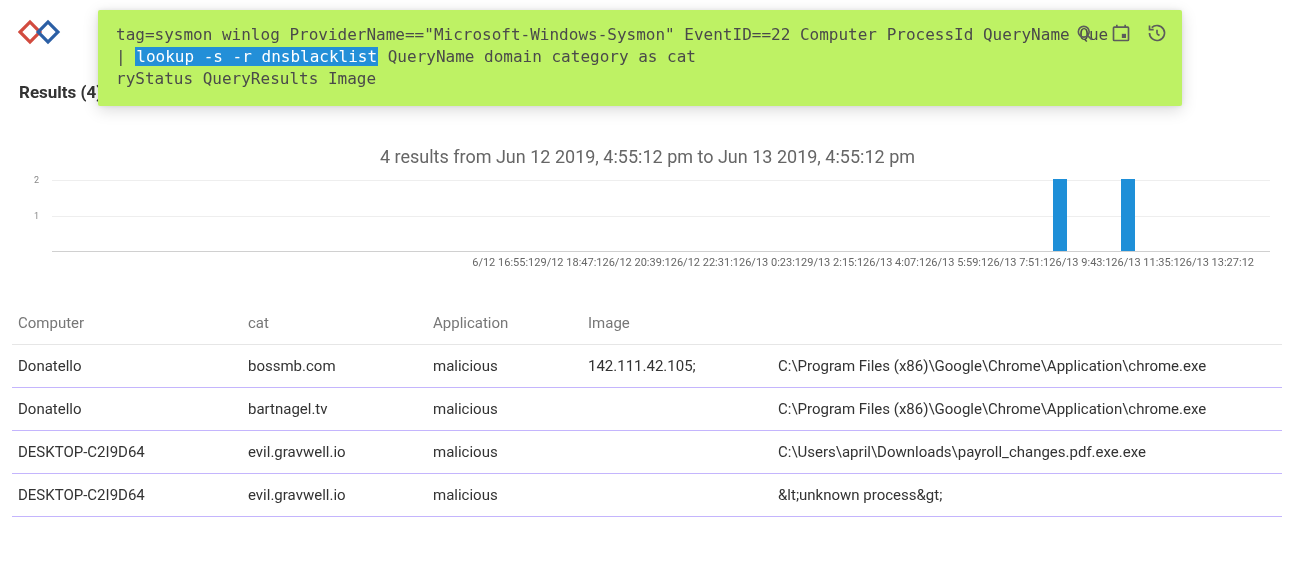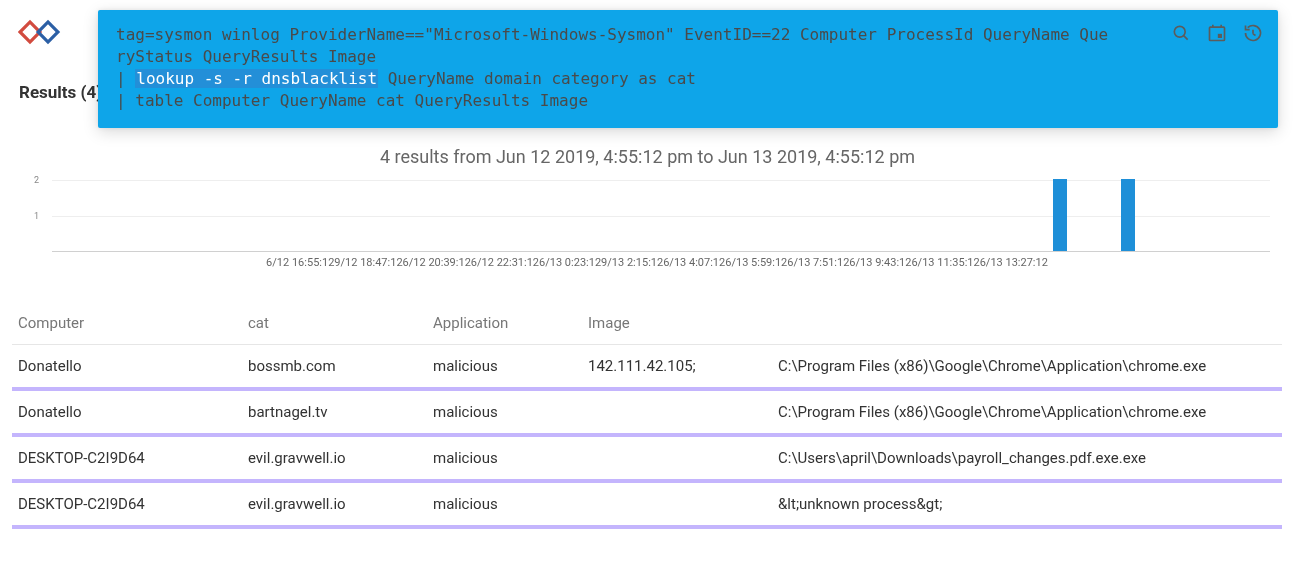--- a/index.html
+++ b/index.html
@@ -23,22 +23,22 @@
     position: absolute;
     left: 19px; top: 82px;
     font-weight: 700;
     font-size: 17px;
     color: #333;
   }
   
   .query-panel {
     position: absolute;
     left: 98px; top: 10px;
-    width: 1180px;
-    background: #0ea5e9;
+    width: 1084px;
+    background: #bef264;
     border-radius: 2px;
     box-shadow: 0 4px 16px rgba(0,0,0,0.15), 0 0 4px rgba(0,0,0,0.08);
     padding: 14px 18px 16px 18px;
     z-index: 10;
   }
   .query-text {
     font-family: "Menlo", "Consolas", monospace;
     font-size: 16px;
     line-height: 22px;
     color: #4a4a4a;
@@ -87,22 +87,22 @@
   .grid-line {
     position: absolute; left:0; right:0; border-top:1px solid #eee;
   }
   .ytick {
     position:absolute; left:-18px; font-size:9px; color:#888; transform:translateY(-50%);
   }
   .bar {
     position:absolute; bottom:0; width:14px; background:#1e8fd8;
   }
   .xticks {
-    position:absolute; left:22px; right:8px; top:76px;
-    display:flex; justify-content:center;
+    position:absolute; left:22px; right:16px; top:76px;
+    display:flex; justify-content:flex-end;
     font-size:11px; color:#666;
   }
   .xticks span { white-space:nowrap; }
   
   .tbl {
     position:absolute;
     left:12px; top:302px;
     width: 1270px;
     font-size:15px;
     color:#444;
@@ -111,21 +111,21 @@
     display:grid;
     grid-template-columns: 230px 185px 155px 190px 500px;
     align-items:center;
     padding: 12px 6px;
   }
   .tbl .thead {
     color:#777;
     border-bottom:1px solid #e6e6e6;
   }
   .tbl .trow {
-    border-bottom:4px solid #c4b5fd;
+    border-bottom:1px solid #c4b5fd;
     color:#333;
     cursor:pointer;
   }
   .cell { overflow:hidden; text-overflow:ellipsis; white-space:nowrap; }
 </style>
 </head>
 <body>
 
 <div class="logo">
   <svg width="44" height="28" viewBox="0 0 44 28">
@@ -136,25 +136,24 @@
       <rect x="23" y="7" width="14" height="14" fill="none" stroke="#2c5fa5" stroke-width="3.2"></rect>
     </g>
   </svg>
 </div>
 
 <div class="results-label">Results (4)</div>
 
 <div class="query-panel">
   <div class="query-text">
     <span class="row">tag=sysmon winlog ProviderName=="Microsoft-Windows-Sysmon" EventID==22 Computer ProcessId QueryName Que</span>
-    <span class="row">ryStatus QueryResults Image</span>
     <span class="row">
       <span>| </span><span class="hl">lookup -s -r dnsblacklist</span><span> QueryName domain category as cat</span>
     </span>
-    <span class="row">| table Computer QueryName cat QueryResults Image</span>
+    <span class="row">ryStatus QueryResults Image</span>
   </div>
   <div class="query-icons">
     <div class="icn">
       <svg width="20" height="20" viewBox="0 0 24 24" fill="none" stroke="currentColor" stroke-width="2">
         <circle cx="10.5" cy="10.5" r="6.5"></circle>
           <line x1="20" y1="20" x2="15.2" y2="15.2"></line>
       </svg>
     </div>
     <div class="icn">
       <svg width="20" height="20" viewBox="0 0 24 24" fill="none" stroke="currentColor" stroke-width="2">

